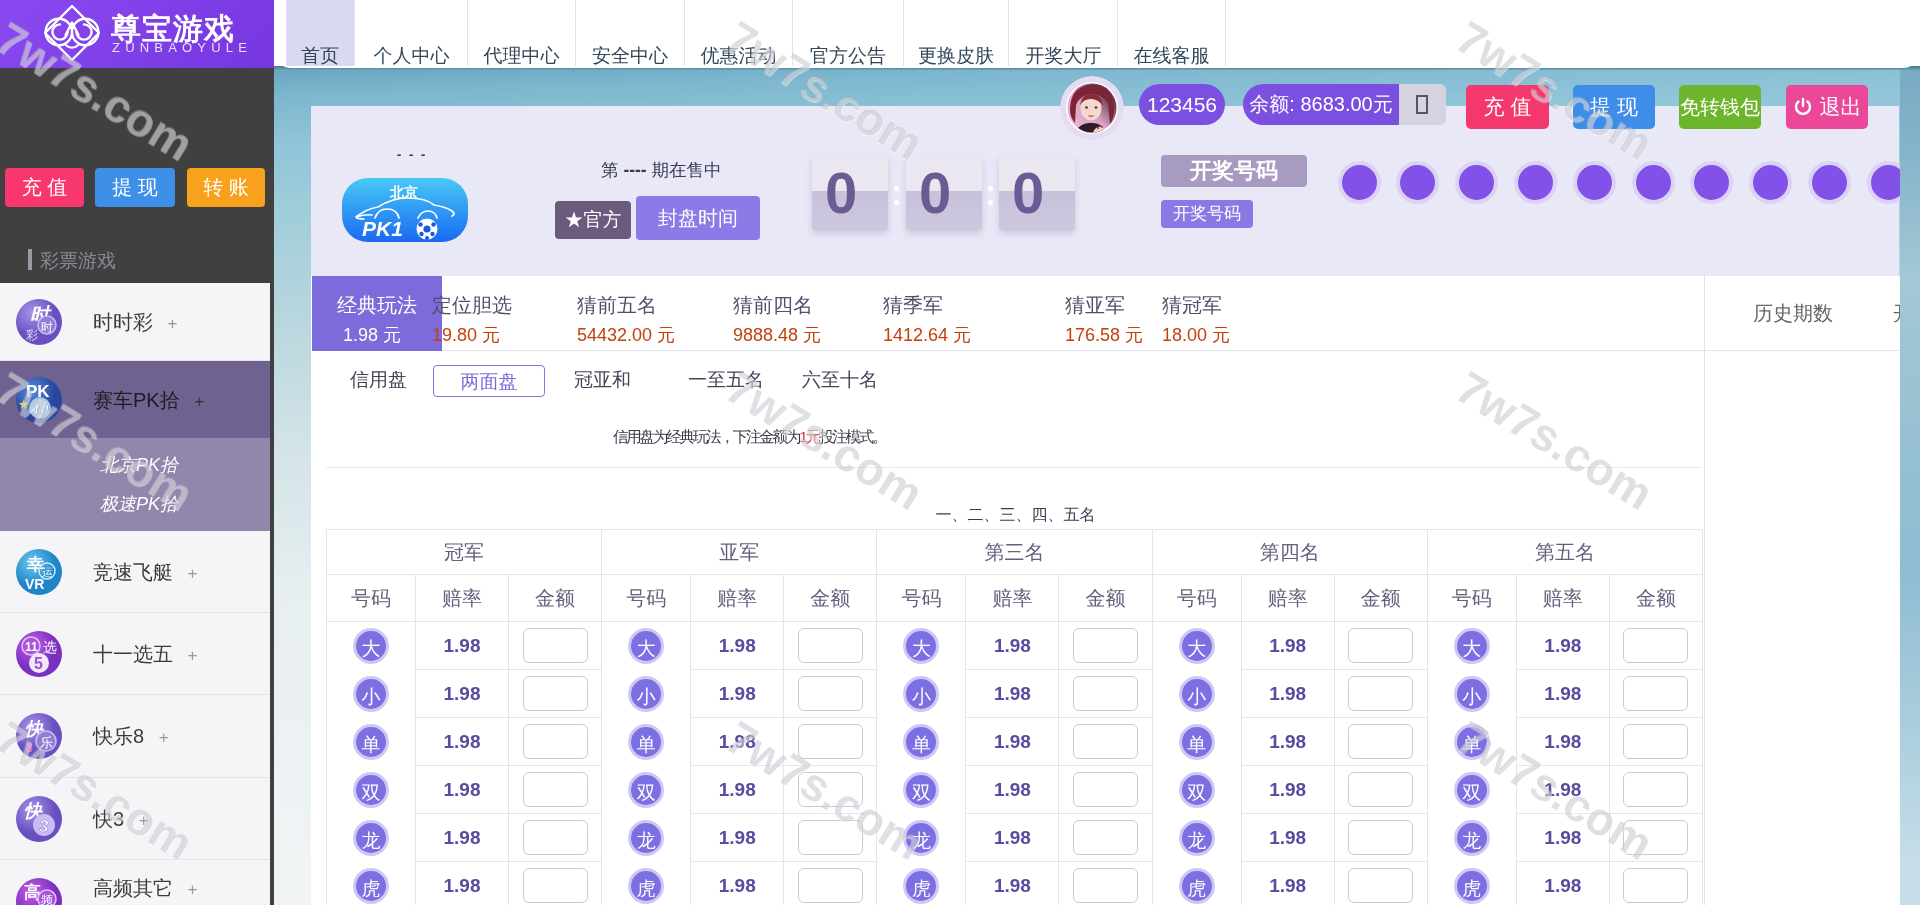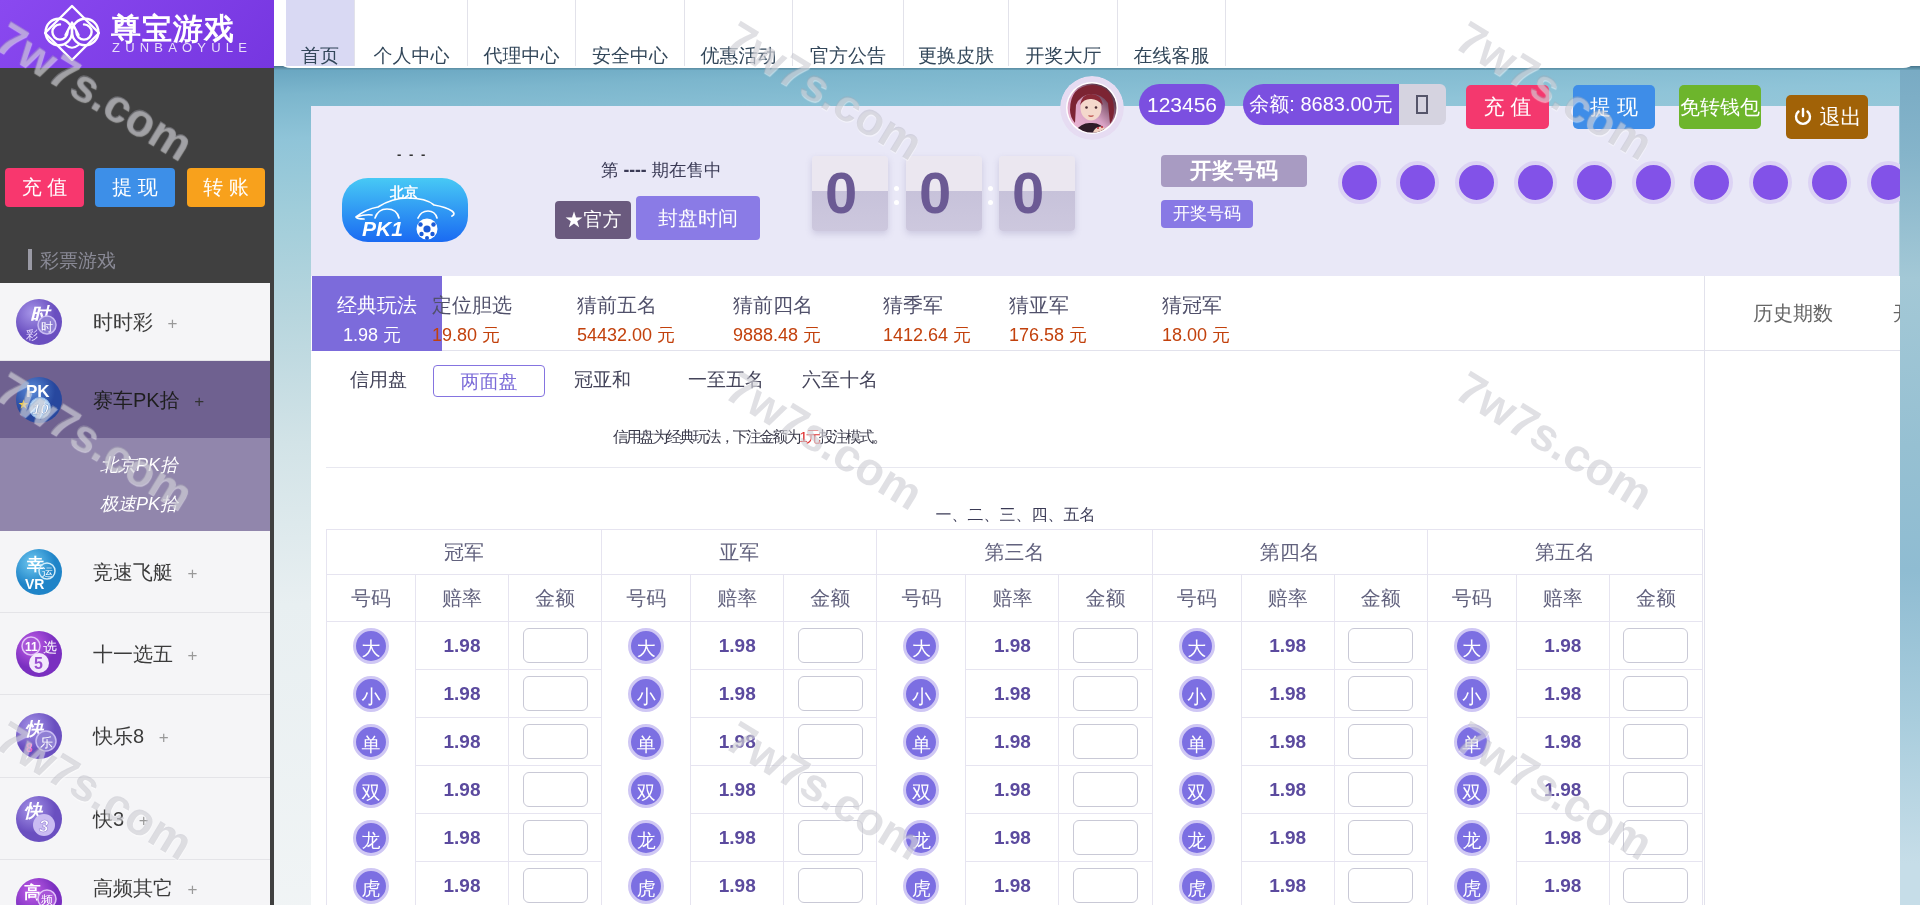--- a/index.html
+++ b/index.html
@@ -56,21 +56,21 @@
 #avatar { position:absolute; left:1060px; top:76px; width:64px; height:64px; border-radius:50%; }
 .pill { position:absolute; top:84px; height:41px; background:#7b4fe0; color:#fff; font-size:21px; text-align:center; line-height:41px; }
 #pill-user { left:1139px; width:86px; border-radius:21px; }
 #pill-bal { left:1243px; width:156px; border-radius:21px 0 0 21px; font-size:20px; white-space:nowrap; }
 #pill-gray { position:absolute; left:1399px; top:84px; width:47px; height:41px; background:#d5d3e0; border-radius:0 6px 6px 0; }
 #tofu { position:absolute; left:1416px; top:95px; width:12px; height:19px; border:2px solid #55556a; }
 .ubtn { position:absolute; top:85px; height:44px; border-radius:5px; color:#fff; font-size:21px; text-align:center; line-height:44px; }
 #ub-cz { left:1466px; width:83px; background:#f4386e; }
 #ub-tx { left:1573px; width:82px; background:#3e8de8; }
 #ub-mz { left:1679px; width:82px; background:#6db52c; font-size:20px; }
-#ub-out { left:1786px; width:82px; background:#a16207;margin-top:10px; }
+#ub-out { left:1786px; width:82px; background:#ec4899; }
 
 #main { position:absolute; left:311px; top:276px; width:1393px; height:629px; background:#fff; }
 #history { position:absolute; left:1704px; top:276px; width:216px; height:629px; background:#fff; border-left:1px solid #e2e2ec; }
 #hist-head { position:absolute; left:0; top:0; width:216px; height:75px; border-bottom:1px solid #e2e2ec; }
 #tabs { position:absolute; left:0; top:0; width:1393px; height:75px; border-bottom:1px solid #e2e2ec; }
 #tab-sel { position:absolute; left:1px; top:0; width:130px; height:75px; background:#7c6bdb; color:#fff; text-align:center; }
 #tab-sel .l1 { margin-top:16px; font-size:20px; }
 #tab-sel .l2 { margin-top:4px; font-size:18px; margin-left:-10px; }
 .tab { position:absolute; top:0; width:150px; height:75px; }
 .tab .l1 { margin-top:16px; font-size:20px; color:#50506a; }
@@ -286,21 +286,21 @@
         <div class="l2">54432.00 元</div>
       </div>
     <div class="tab" style="left:422px">
         <div class="l1">猜前四名</div>
         <div class="l2">9888.48 元</div>
       </div>
     <div class="tab" style="left:572px">
         <div class="l1">猜季军</div>
         <div class="l2">1412.64 元</div>
       </div>
-    <div class="tab" style="left:698px">
+    <div class="tab" style="left:754px">
         <div class="l1">猜亚军</div>
         <div class="l2">176.58 元</div>
       </div>
     <div class="tab" style="left:851px">
         <div class="l1">猜冠军</div>
         <div class="l2">18.00 元</div>
       </div>
   </div>
   <div class="st" style="left:39px">信用盘</div>
   <div id="st-box">两面盘</div>

